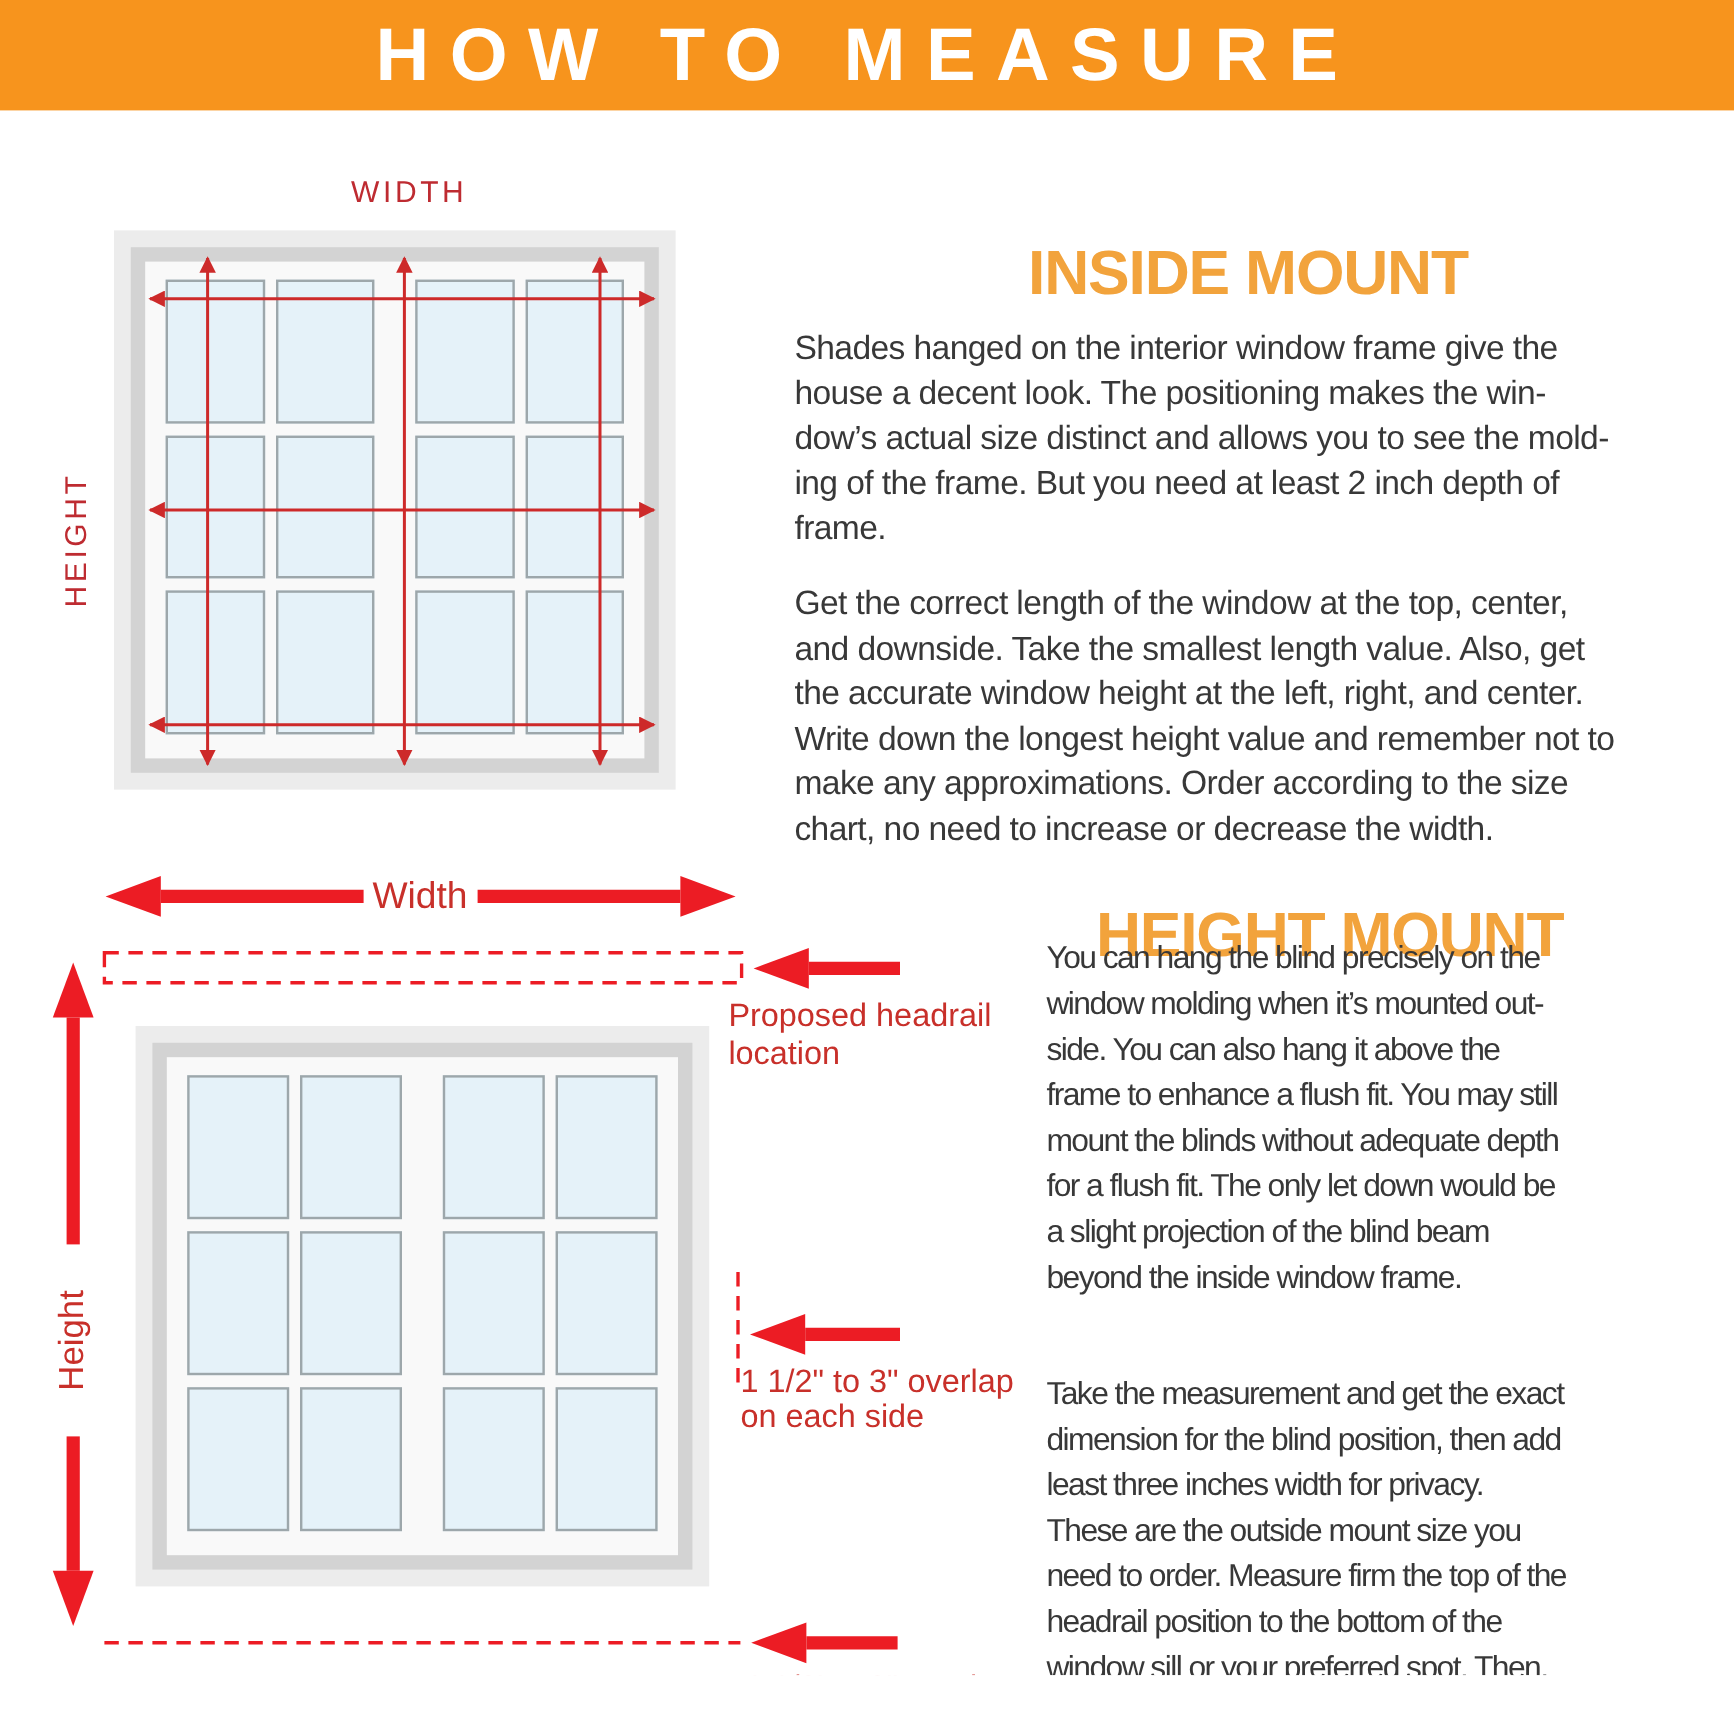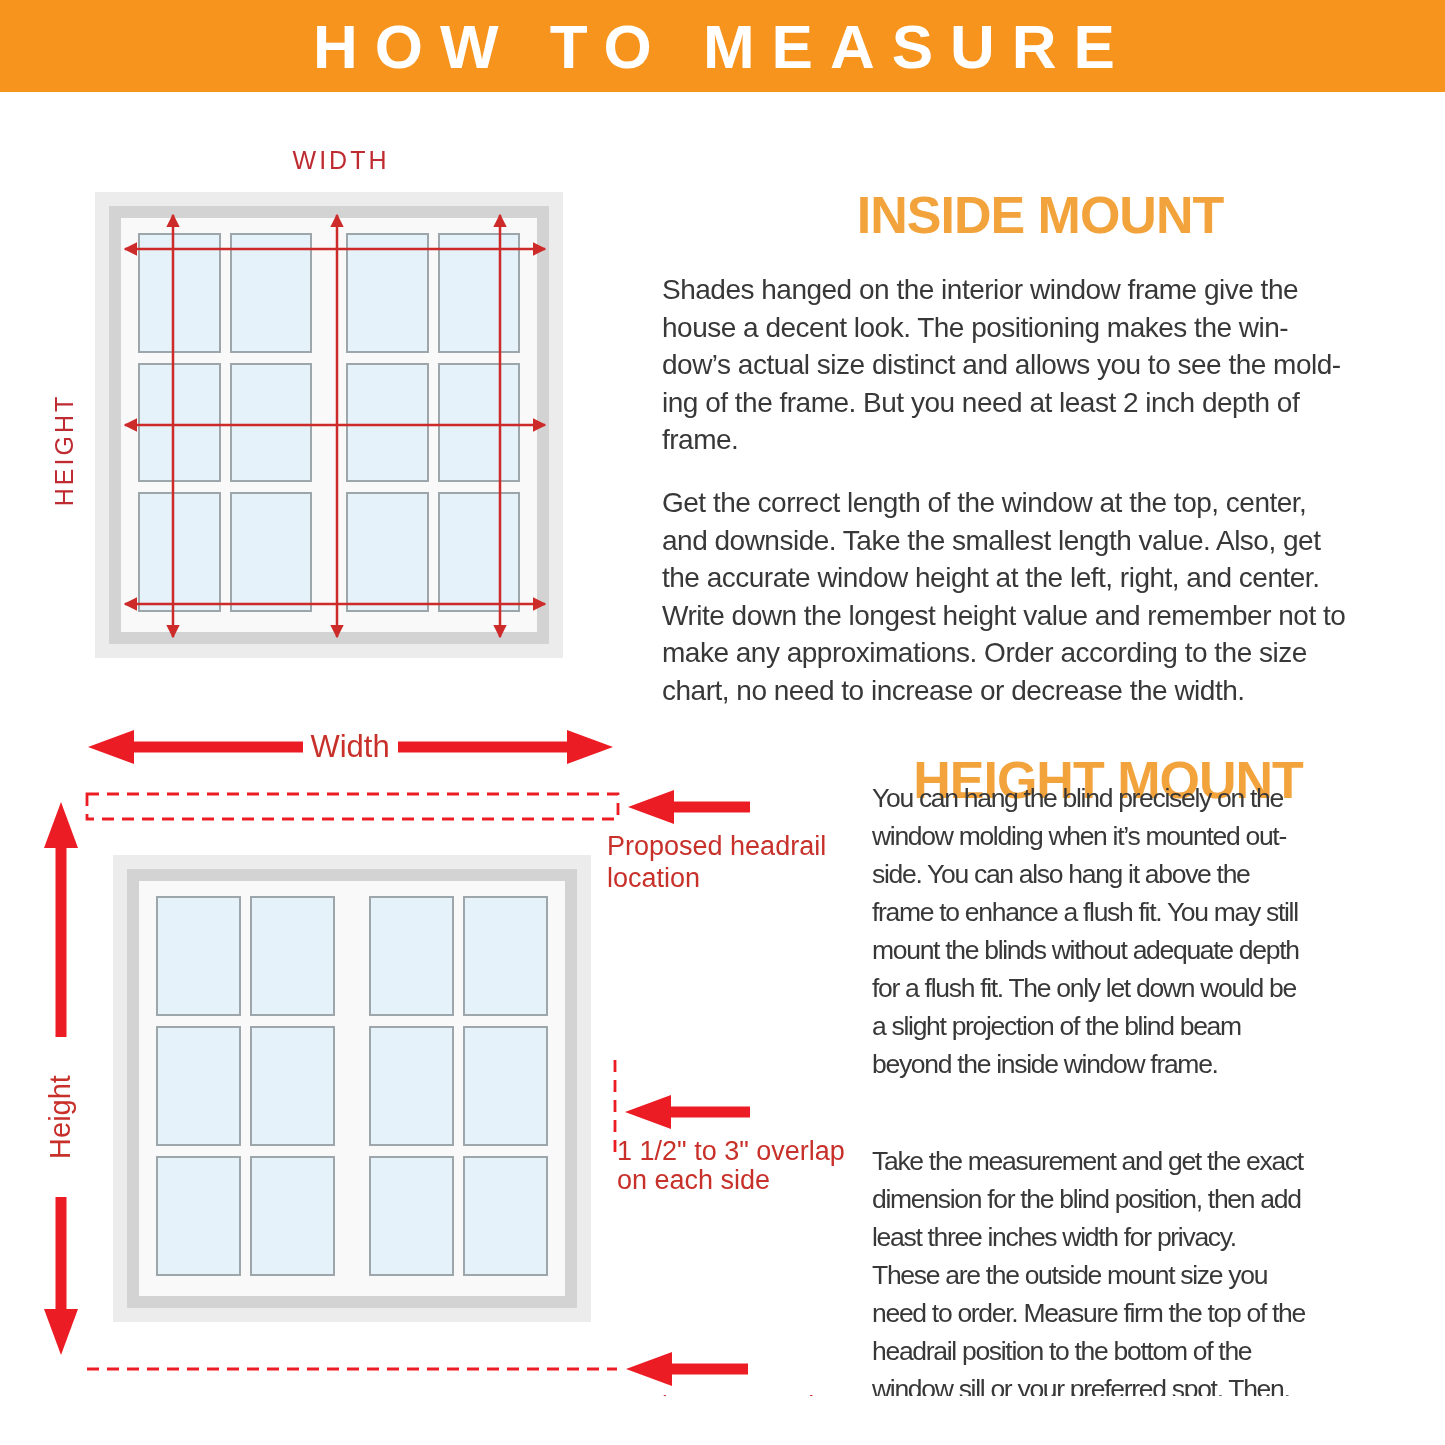--- a/index.html
+++ b/index.html
@@ -8,21 +8,21 @@
 
   
   .header{position:absolute;left:0;top:0;width:1445px;height:92px;background:var(--header-bg);
           display:flex;align-items:center;justify-content:center;}
   .header-title{color:var(--header-text);font-size:62px;font-weight:bold;letter-spacing:17px;
                 white-space:nowrap;}
 
   
   .mount-heading{position:absolute;width:500px;text-align:center;font-size:52px;font-weight:bold;
                  color:var(--section-heading);letter-spacing:-1px;white-space:nowrap;}
-  .heading-inside{left:790px;top:142px;}
+  .heading-inside{left:790px;top:155px;}
   .heading-outside{left:858px;top:707px;}
 
   
   .para{position:absolute;white-space:pre-line;color:var(--body-text);}
   .para-inside{left:662px;width:785px;font-size:28px;line-height:37.5px;letter-spacing:-0.5px;}
   .p1i{top:243px;}  .p2i{top:456px;}
   .para-outside{left:872px;width:545px;font-size:26.5px;line-height:38px;letter-spacing:-1.3px;}
   .p1o{top:752px;}  .p2o{top:1115px;}
 
   

